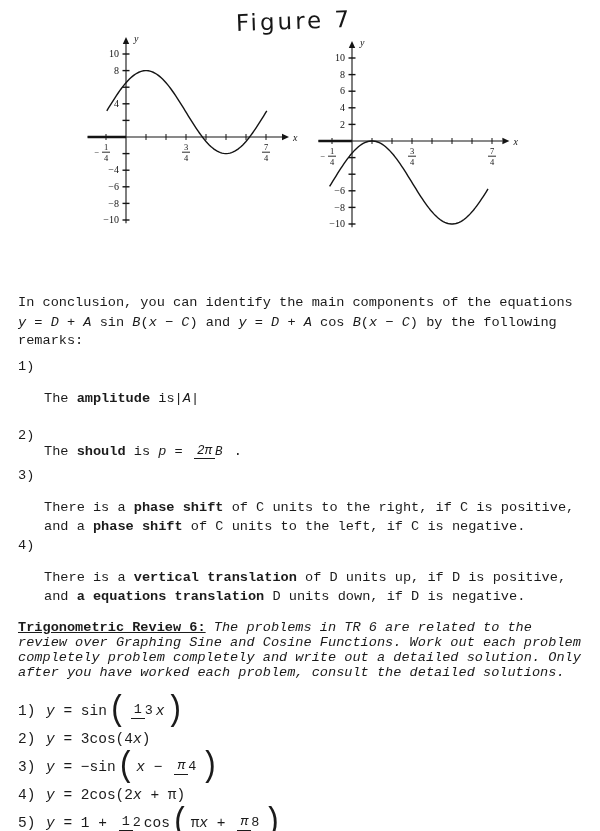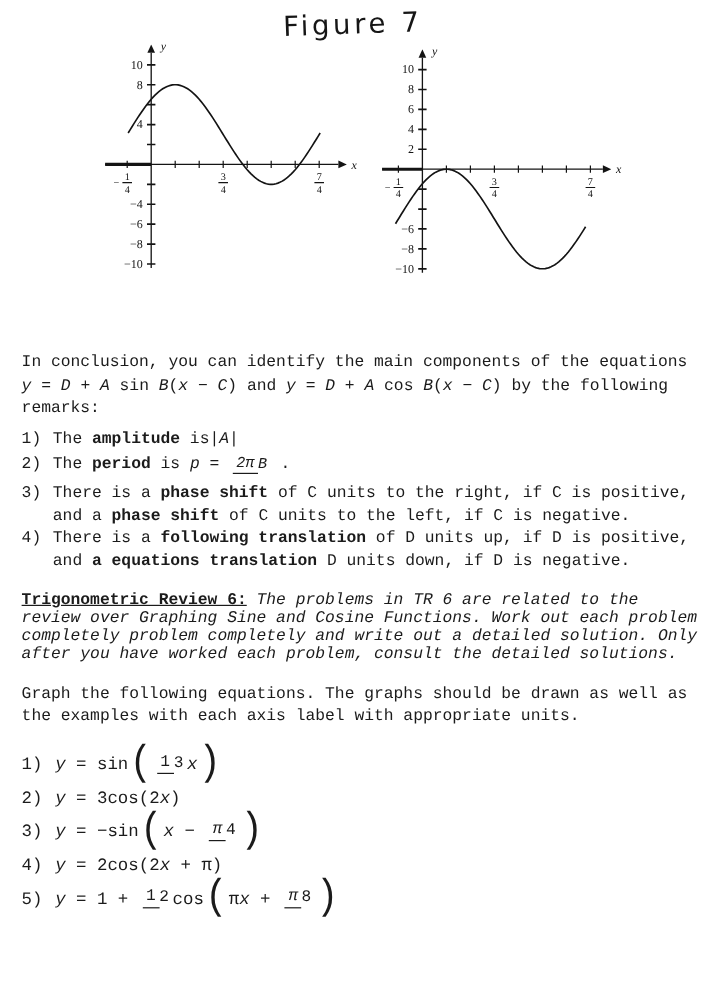--- a/index.html
+++ b/index.html
@@ -25,21 +25,21 @@
   .textcol{
     position:absolute;left:18px;top:294px;width:567px;
     font-size:13.6px;line-height:18.6px;font-family:Liberation Mono, monospace;
   }
   .textcol p{margin:0;}
   .mline{margin-top:1px !important;}
   .clist{margin:7px 0 0 0;padding:0;list-style:none;}
   .clist li{display:flex;margin:0 0 1px 0;}
   .clist li.tall{margin:3px 0 5px 0;align-items:center;}
   .linum{flex:none;width:26px;}
-  .litext{flex:1;}
+  .litext{flex:1;margin-top:32px;}
   .review{margin-top:14px !important;line-height:15px;}
   .instr{margin-top:18px !important;}
 
   .eqlist{margin-top:19px;font-size:14.5px;}
   .eqrow{display:flex;align-items:center;min-height:23px;margin-bottom:5px;}
   .eqrow .linum{width:28px;}
 
   .bold{font-weight:bold;}
   .it{font-style:italic;}
   .boldu{font-weight:bold;text-decoration:underline;}
@@ -160,50 +160,49 @@
     <p>In conclusion, you can identify the main components of the equations</p>
     <p class="mline"><span class="var">y</span><span class="rm"> = </span><span class="var">D</span><span class="rm"> + </span><span class="var">A</span><span class="rm"> sin </span><span class="var">B</span><span class="rm">(</span><span class="var">x</span><span class="rm"> − </span><span class="var">C</span><span class="rm">)  and  </span><span class="var">y</span><span class="rm"> = </span><span class="var">D</span><span class="rm"> + </span><span class="var">A</span><span class="rm"> cos </span><span class="var">B</span><span class="rm">(</span><span class="var">x</span><span class="rm"> − </span><span class="var">C</span><span class="rm">)  by the following remarks:</span></p>
 
     <ul class="clist">
       <li>
         <span class="linum">1)</span>
         <span class="litext"><span class="rm">The </span><span class="bold">amplitude</span><span class="rm"> is</span><span class="rm">|</span><span class="var">A</span><span class="rm">|</span></span>
       </li>
       <li class="tall">
         <span class="linum">2)</span>
-        <span class="litext"><span class="rm">The </span><span class="bold">period</span><span class="rm"> is </span><span class="var">p</span><span class="rm"> = </span><span class="frac">
+        <span class="litext"><span class="rm">The </span><span class="bold">should</span><span class="rm"> is </span><span class="var">p</span><span class="rm"> = </span><span class="frac">
               <span class="fn it">2π</span>
               <span class="fd it">B</span>
             </span><span class="rm"> .</span></span>
       </li>
       <li>
         <span class="linum">3)</span>
         <span class="litext"><span class="rm">There is a </span><span class="bold">phase shift</span><span class="rm"> of C units to the right, if C is positive, and a </span><span class="bold">phase shift</span><span class="rm"> of C units to the left, if C is negative.</span></span>
       </li>
       <li>
         <span class="linum">4)</span>
-        <span class="litext"><span class="rm">There is a </span><span class="bold">following translation</span><span class="rm"> of D units up, if D is positive, and </span><span class="bold">a equations translation</span><span class="rm"> D units down, if D is negative.</span></span>
+        <span class="litext"><span class="rm">There is a </span><span class="bold">vertical translation</span><span class="rm"> of D units up, if D is positive, and </span><span class="bold">a equations translation</span><span class="rm"> D units down, if D is negative.</span></span>
       </li>
     </ul>
 
     <p class="review"><span class="boldu">Trigonometric Review 6:</span><span class="it"> The problems in TR 6 are related to the review over Graphing Sine and Cosine Functions. Work out each problem completely problem completely and write out a detailed solution. Only after you have worked each problem, consult the detailed solutions.</span></p>
 
-    <p class="instr">Graph the following equations. The graphs should be drawn as well as the examples with each axis label with appropriate units.</p>
 
     <div class="eqlist">
       <div class="eqrow">
         <span class="linum">1)</span>
         <span class="eq"><span class="var">y</span><span class="rm"> = sin</span><span class="bigp">(</span><span class="frac">
               <span class="fn">1</span>
               <span class="fd">3</span>
             </span><span class="var">x</span><span class="bigp">)</span></span>
       </div>
       <div class="eqrow">
         <span class="linum">2)</span>
-        <span class="eq"><span class="var">y</span><span class="rm"> = 3cos(2</span><span class="var">x</span><span class="rm">)</span></span>
+        <span class="eq"><span class="var">y</span><span class="rm"> = 3cos(4</span><span class="var">x</span><span class="rm">)</span></span>
       </div>
       <div class="eqrow">
         <span class="linum">3)</span>
         <span class="eq"><span class="var">y</span><span class="rm"> = −sin</span><span class="bigp">(</span><span class="var">x</span><span class="rm"> − </span><span class="frac">
               <span class="fn it">π</span>
               <span class="fd">4</span>
             </span><span class="bigp">)</span></span>
       </div>
       <div class="eqrow">
         <span class="linum">4)</span>

